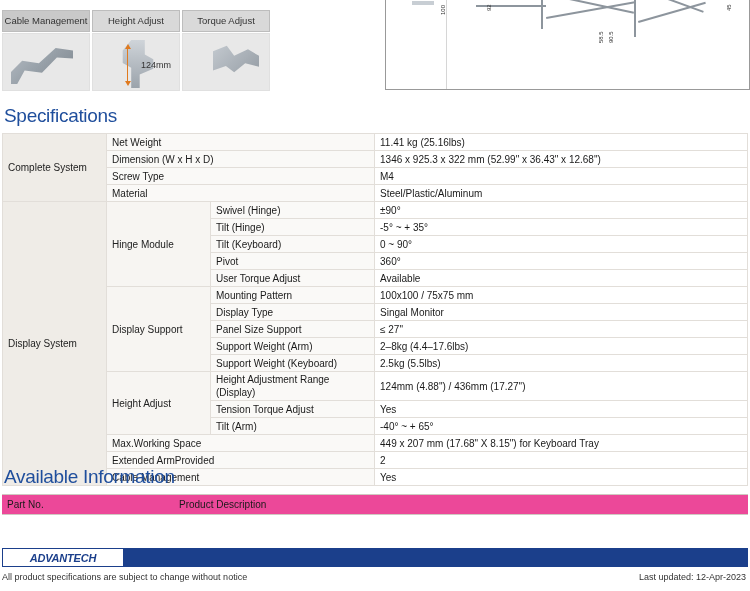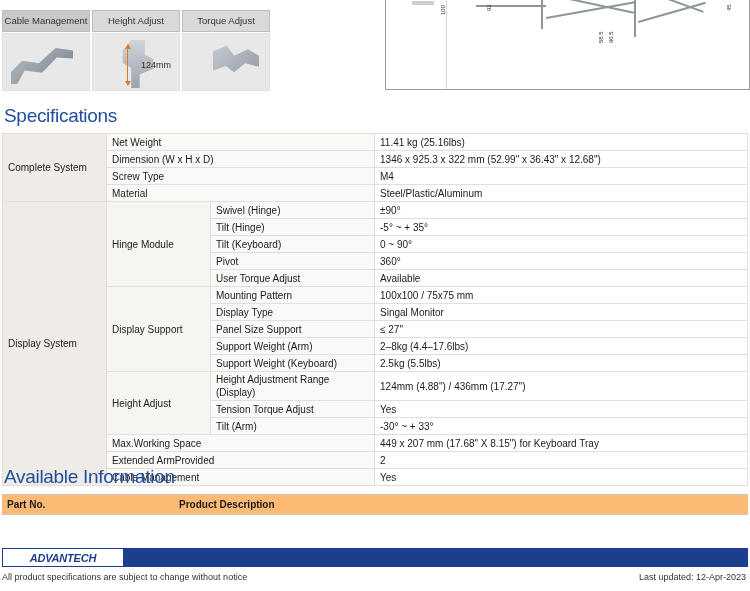--- a/index.html
+++ b/index.html
@@ -195,22 +195,22 @@
     width: 746px;
     font-size: 10px;
   }
   .order-table td {
     padding: 2px 5px;
     height: 15px;
     line-height: 14px;
     border: none;
   }
   .order-head td {
-    background: #fdba74;
-    font-weight: bold;
+    background: #ec4899;
+    font-weight: normal;
     border-top: 1px solid #cfc8c1;
     border-bottom: 1px solid #cfc8c1;
   }
   .order-row td {
     background: #ffffff;
     border-bottom: 1px solid #cfc8c1;
   }
   .col-part { width: 172px; }
 
   
@@ -385,21 +385,21 @@
         <td class="sub" rowspan="3">Height Adjust</td>
         <td class="lab">Height Adjustment Range (Display)</td>
         <td class="val">124mm (4.88") / 436mm (17.27")</td>
       </tr>
       <tr>
         <td class="lab">Tension Torque Adjust</td>
         <td class="val">Yes</td>
       </tr>
       <tr>
         <td class="lab">Tilt (Arm)</td>
-        <td class="val">-30° ~ + 33°</td>
+        <td class="val">-40° ~ + 65°</td>
       </tr>
 
       <tr>
         <td class="lab-wide" colspan="2">Max.Working Space</td>
         <td class="val">449 x 207 mm (17.68" X 8.15") for Keyboard Tray</td>
       </tr>
       <tr>
         <td class="lab-wide" colspan="2">Extended ArmProvided</td>
         <td class="val">2</td>
       </tr>

